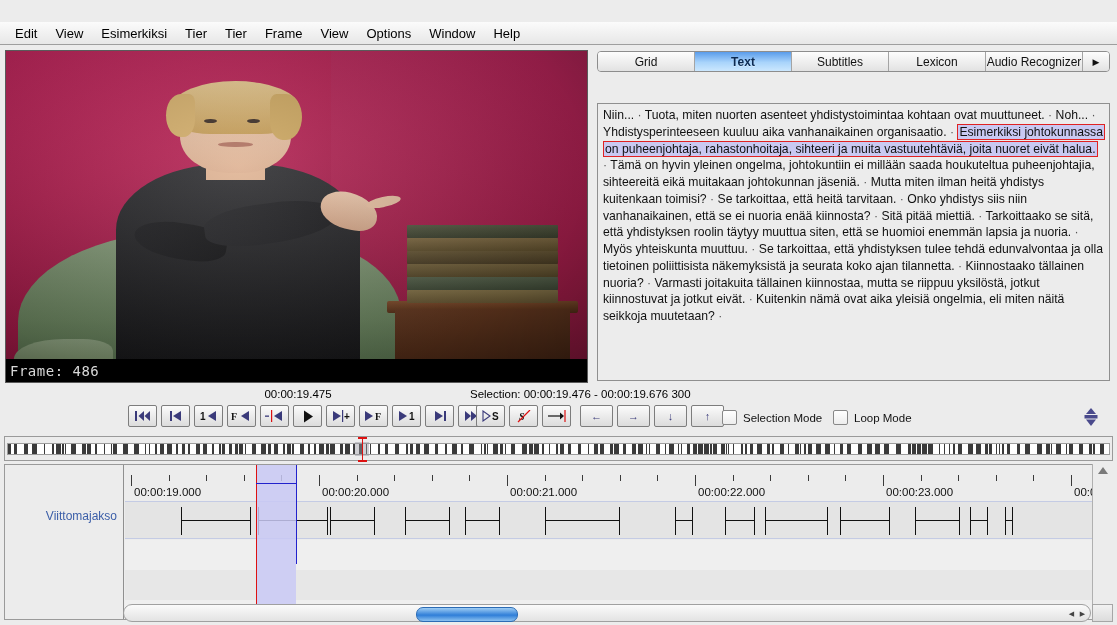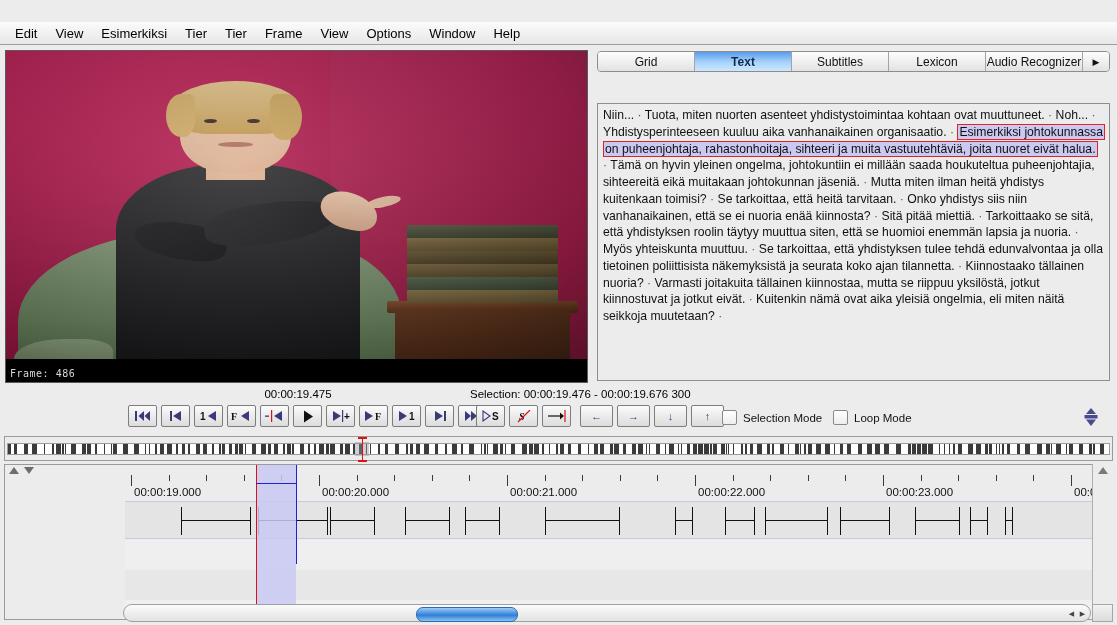--- a/index.html
+++ b/index.html
@@ -107,21 +107,21 @@
   .bk1{bottom:0;background:linear-gradient(to bottom,#8e7b4e,#6d5c36);}
   .bk2{bottom:17%;background:linear-gradient(to bottom,#5d6a52,#444f3b);}
   .bk3{bottom:34%;background:linear-gradient(to bottom,#7d6a42,#5c4d2c);}
   .bk4{bottom:51%;background:linear-gradient(to bottom,#6e5d3a,#4f4127);}
   .bk5{bottom:68%;background:linear-gradient(to bottom,#877148,#64532f);}
   .bk6{bottom:85%;background:linear-gradient(to bottom,#5a5f46,#3f4431);}
   .blackbar{position:absolute;left:0;right:0;bottom:0;height:7%;background:#000;}
   .framecnt{
     position:absolute;left:4px;bottom:3px;
     font-family:"DejaVu Sans Mono","Liberation Mono",monospace;
-    font-size:10px;color:#d8d8d8;letter-spacing:.5px;margin-top:24px;
+    font-size:14px;color:#d8d8d8;letter-spacing:.5px;margin-top:24px;
   }
 
   
   .right-pane{position:absolute;left:594px;top:50px;width:520px;height:333px;}
   .tabrow{position:absolute;left:3px;top:1px;width:513px;height:21px;display:flex;
     border:1px solid #8d8d8d;border-radius:4px;overflow:hidden;box-sizing:border-box;
     background:linear-gradient(to bottom,#fcfcfc,#dedede);}
   .tab{
     flex:1;display:flex;align-items:center;justify-content:center;
     font-size:12px;color:#111;border-right:1px solid #a4a4a4;box-sizing:border-box;
@@ -610,20 +610,23 @@
     <div class="dhandle"></div>
     <div class="dcursor"></div>
   </div>
 
   <div class="tl">
     <div class="tl-ctrl">
       <div class="tri up"></div>
       <div class="tri dn"></div>
     </div>
 
+    <div class="tierlabels">
+      <div class="tierlabel">Viittomajakso</div>
+    </div>
 
     <div class="ruler" id="ruler">
         <div class="rtick" style="left: 6px; height: 11px;"></div>
         <div class="rtick" style="left: 43.6px; height: 6px;"></div>
         <div class="rtick" style="left: 81.2px; height: 6px;"></div>
         <div class="rtick" style="left: 118.8px; height: 6px;"></div>
         <div class="rtick" style="left: 156.4px; height: 6px;"></div>
         <div class="rtick" style="left: 194px; height: 11px;"></div>
         <div class="rtick" style="left: 231.6px; height: 6px;"></div>
         <div class="rtick" style="left: 269.2px; height: 6px;"></div>

